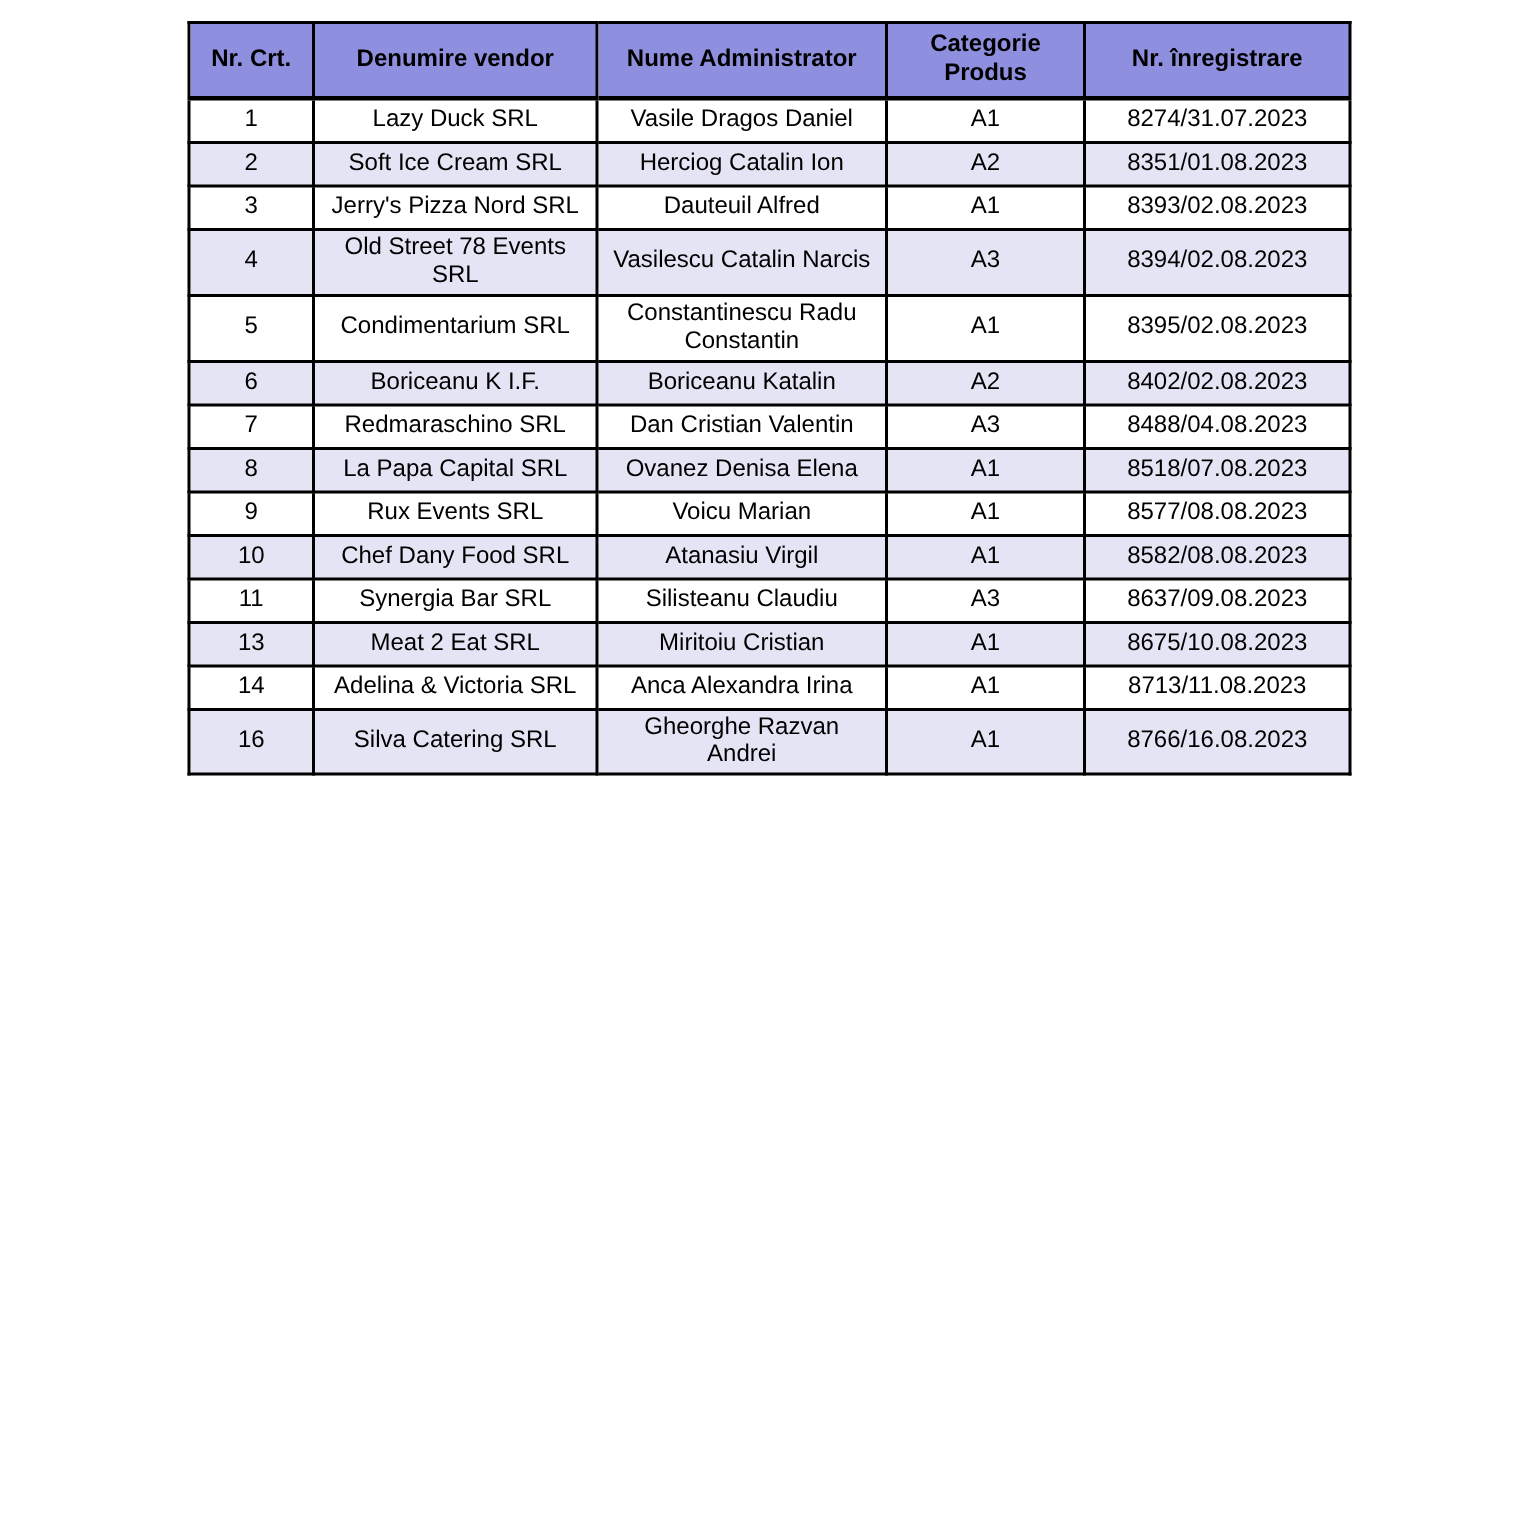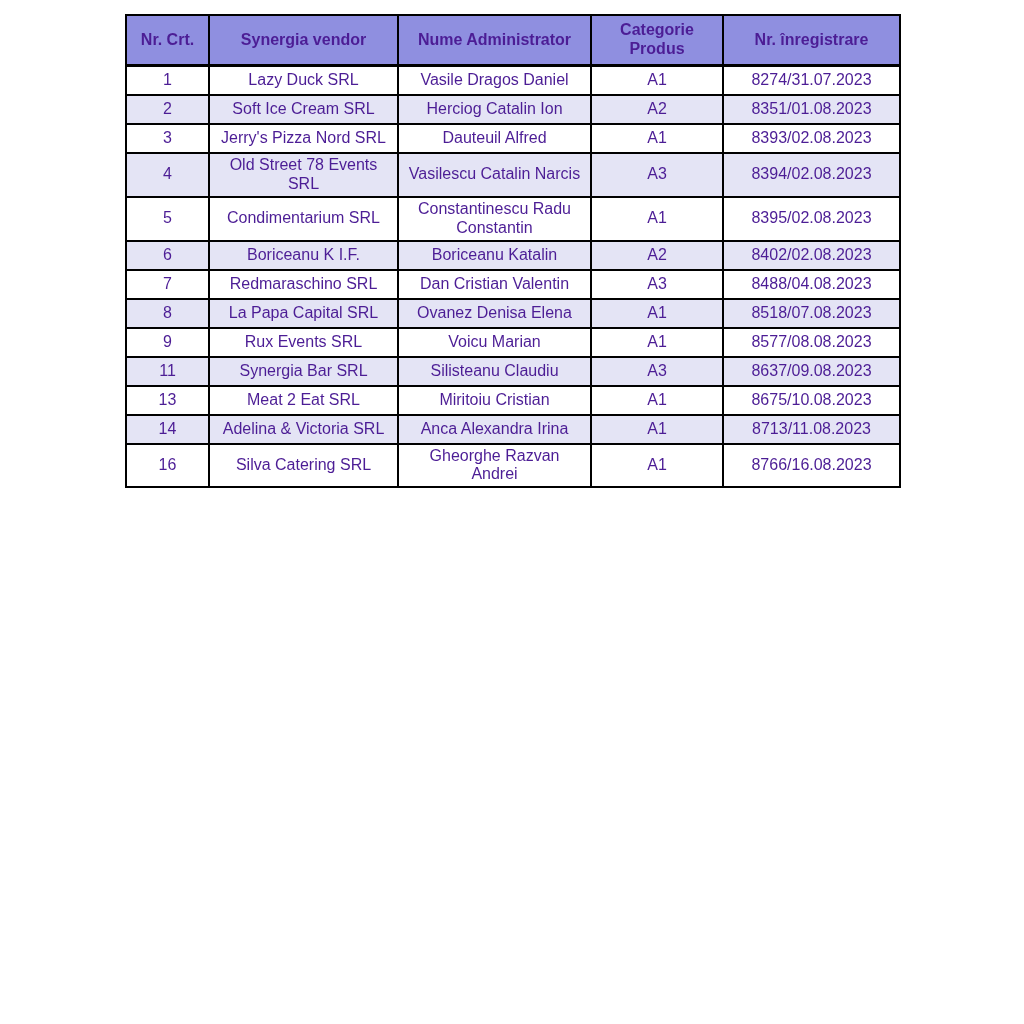--- a/index.html
+++ b/index.html
@@ -18,21 +18,21 @@
     overflow: hidden;
   }
   table.vendor-table {
     position: absolute;
     left: 125px;
     top: 14px;
     width: 774px;
     border-collapse: collapse;
     table-layout: fixed;
     font-size: 16px;
-    color: #4c1d95;
+    color: #000000;
   }
   table.vendor-table th,
   table.vendor-table td {
     border: 2px solid #000000;
     text-align: center;
     vertical-align: middle;
     padding: 2px 6px;
     white-space: pre-line;
     overflow: hidden;
     line-height: 1.18;
@@ -64,21 +64,21 @@
     <colgroup>
       <col class="c-nr">
       <col class="c-vendor">
       <col class="c-admin">
       <col class="c-cat">
       <col class="c-reg">
     </colgroup>
     <thead>
       <tr>
         <th>Nr. Crt.</th>
-        <th>Synergia vendor</th>
+        <th>Denumire vendor</th>
         <th>Nume Administrator</th>
         <th>Categorie Produs</th>
         <th>Nr. înregistrare</th>
       </tr>
     </thead>
     <tbody id="table-body">
         <tr>
           <td>1</td>
           <td>Lazy Duck SRL</td>
           <td>Vasile Dragos Daniel</td>
@@ -137,20 +137,27 @@
           <td>8518/07.08.2023</td>
         </tr>
         <tr>
           <td>9</td>
           <td>Rux Events SRL</td>
           <td>Voicu Marian</td>
           <td>A1</td>
           <td>8577/08.08.2023</td>
         </tr>
         <tr>
+          <td>10</td>
+          <td>Chef Dany Food SRL</td>
+          <td>Atanasiu Virgil</td>
+          <td>A1</td>
+          <td>8582/08.08.2023</td>
+        </tr>
+        <tr>
           <td>11</td>
           <td>Synergia Bar SRL</td>
           <td>Silisteanu Claudiu</td>
           <td>A3</td>
           <td>8637/09.08.2023</td>
         </tr>
         <tr>
           <td>13</td>
           <td>Meat 2 Eat SRL</td>
           <td>Miritoiu Cristian</td>

